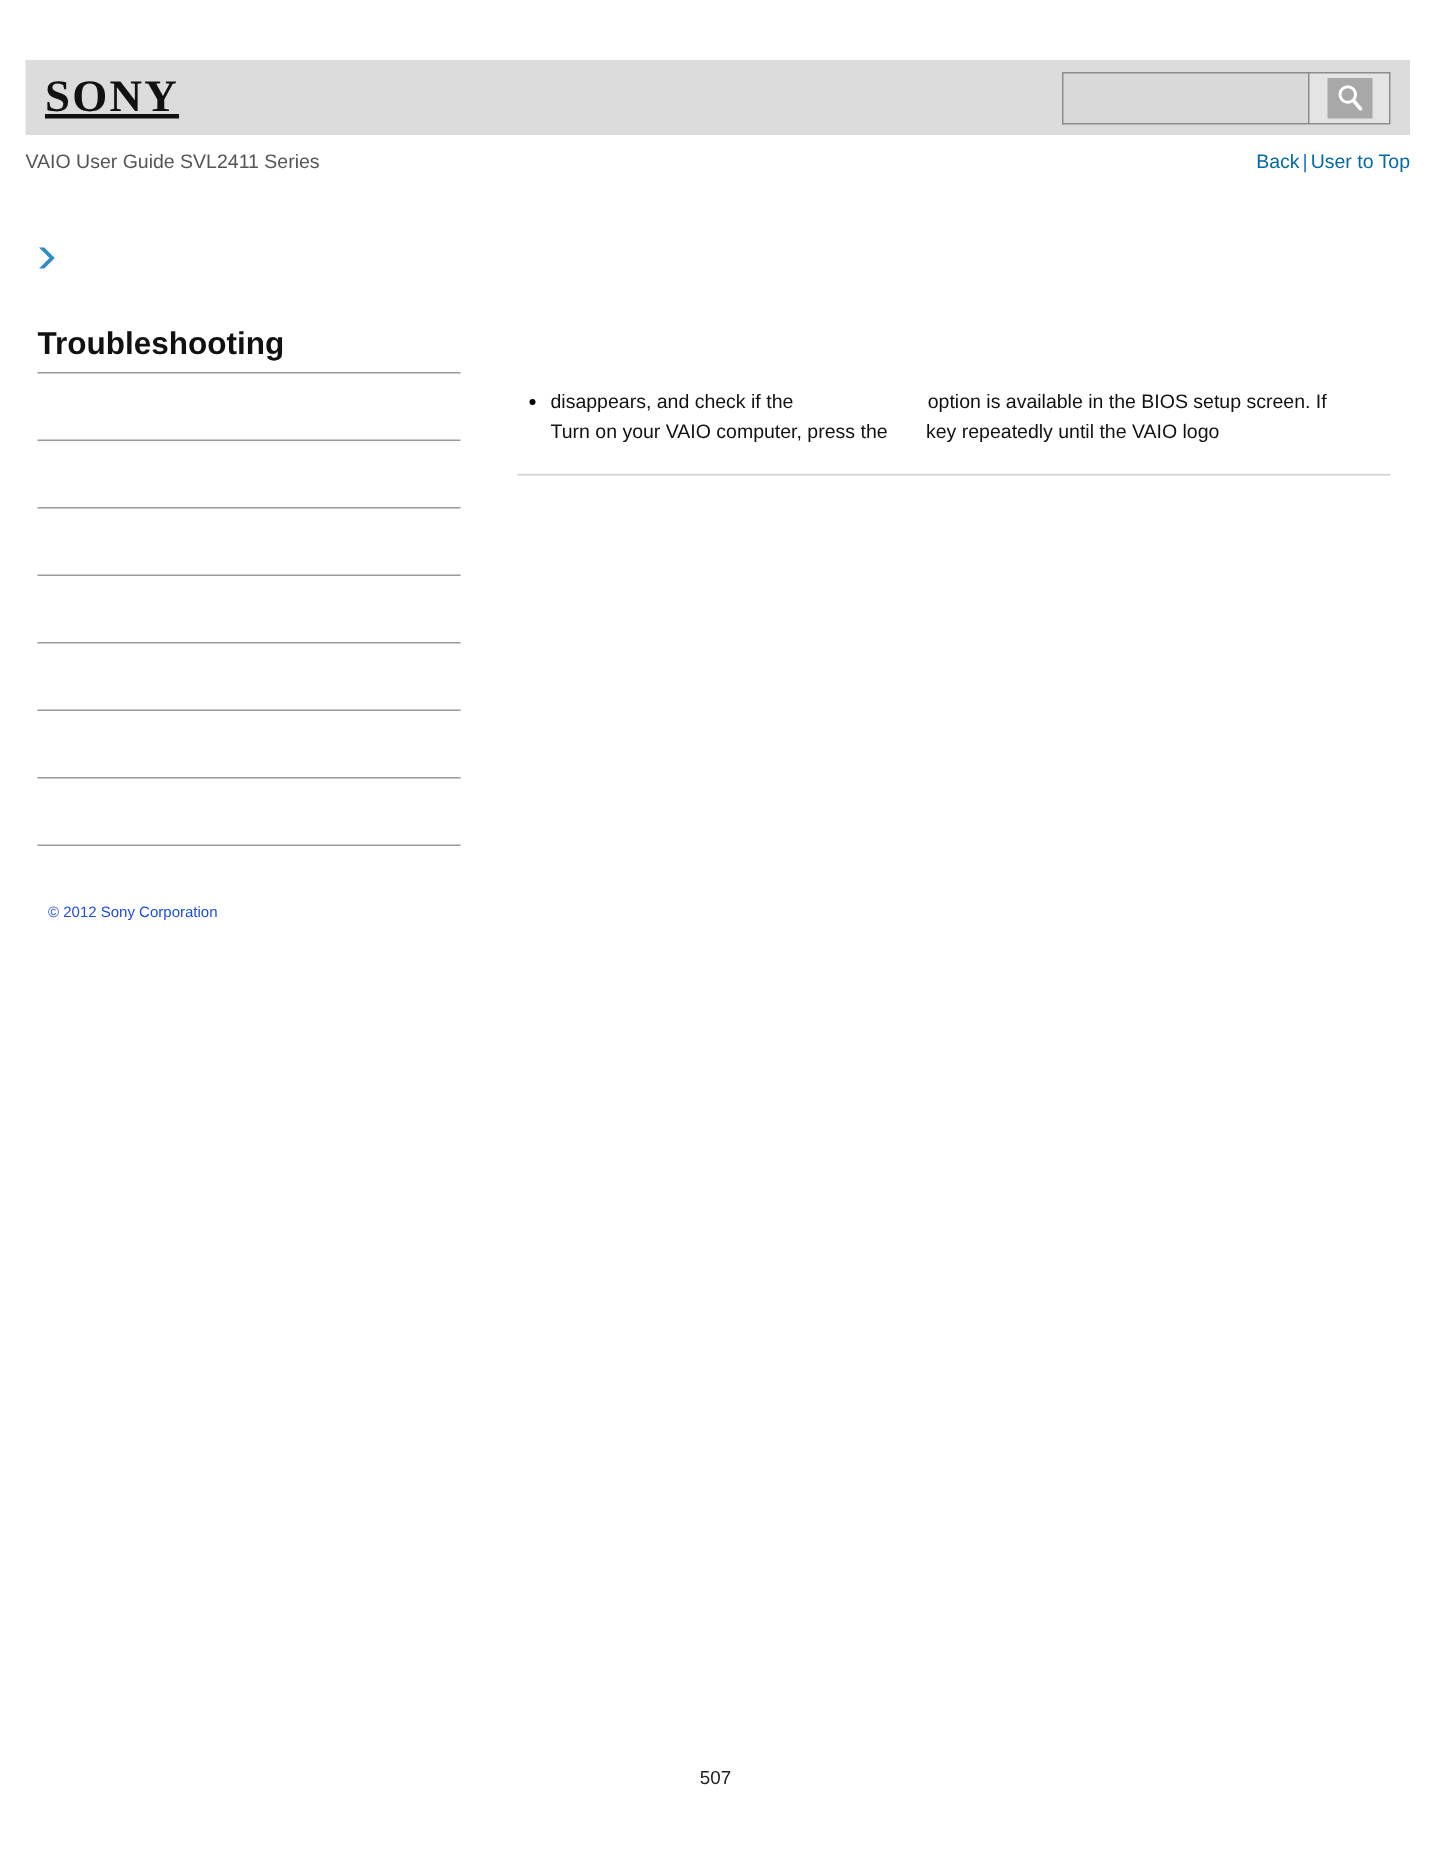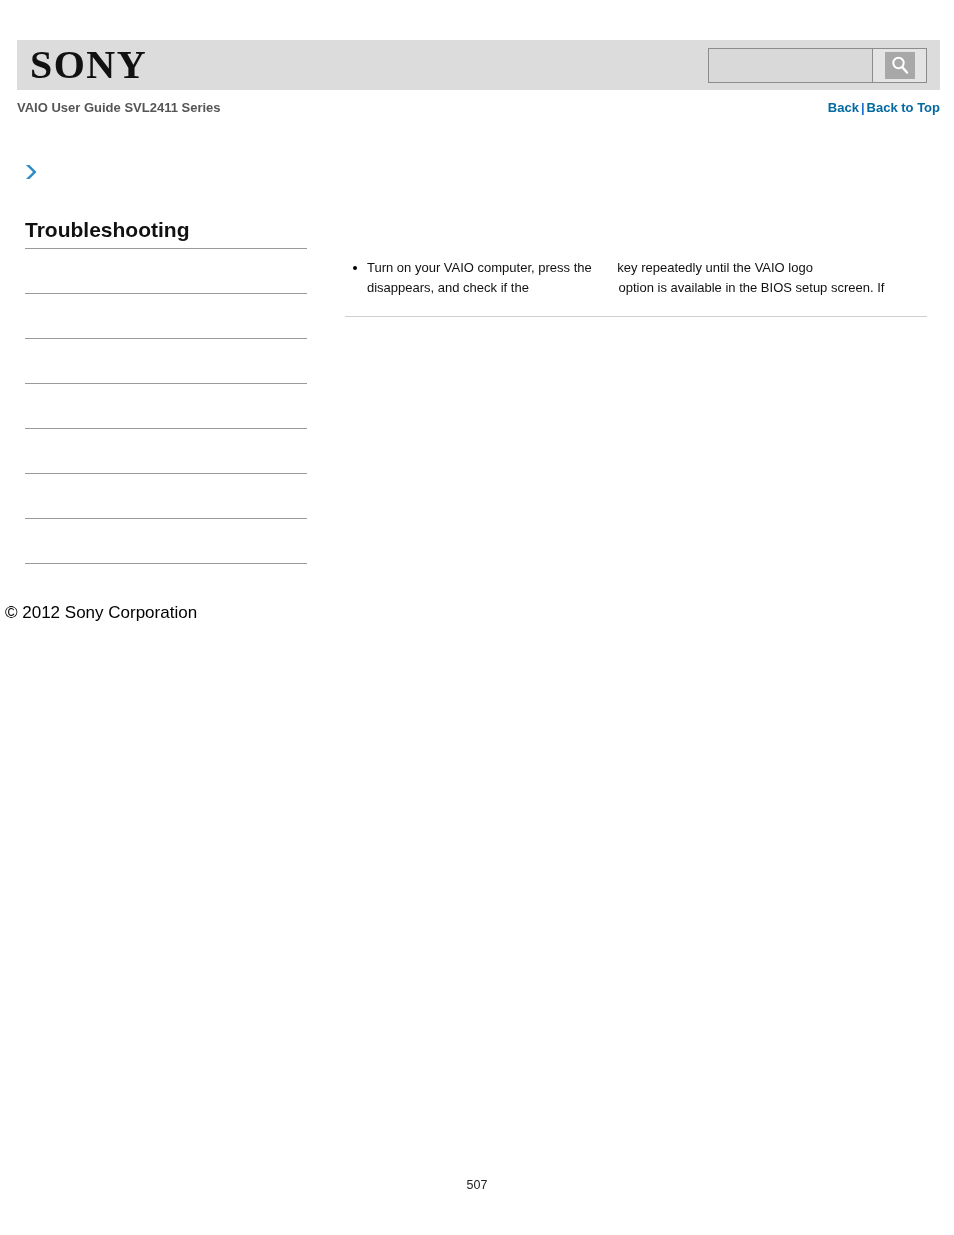--- a/index.html
+++ b/index.html
@@ -24,26 +24,27 @@
     width: 923px;
     height: 50px;
     background: #dcdcdc;
     display: flex;
     align-items: center;
     justify-content: space-between;
   }
   .sony-logo {
     font-family: "Liberation Serif", serif;
     font-weight: bold;
-    font-size: 40px;
+    font-size: 30px;
     letter-spacing: 1.5px;
     color: #111111;
     margin-left: 13px;
     line-height: 1;
     user-select: none;
+    text-decoration: underline;
   }
   .search-group {
     display: flex;
     align-items: stretch;
     margin-right: 13px;
     height: 35px;
   }
   .search-input {
     width: 164px;
     height: 100%;
@@ -78,21 +79,20 @@
     justify-content: center;
   }
 
   
   .sub-header {
     position: absolute;
     left: 17px;
     top: 100px;
     width: 923px;
     height: 22px;
-    font-weight: bold;
   }
   .guide-title {
     position: absolute;
     left: 0;
     top: 0;
     font-size: 13px;
     color: #555555;
     white-space: nowrap;
   }
   .nav-links {
@@ -144,24 +144,24 @@
   }
   .sidebar-slot {
     height: 45px;
     border-bottom: 1px solid #9a9a9a;
     box-sizing: border-box;
   }
 
   
   .copyright {
     position: absolute;
-    left: 5px;
+    left: 32px;
     top: 603px;
-    font-size: 17px;
-    color: #000000;
+    font-size: 10px;
+    color: #1d4ed8;
     white-space: nowrap;
   }
 
   
   .main {
     position: absolute;
     left: 345px;
     top: 258px;
     width: 582px;
   }
@@ -227,21 +227,21 @@
           <line x1="12.4" y1="12.2" x2="17" y2="17.5" stroke="#ffffff" stroke-width="2.4" stroke-linecap="round"></line>
         </svg>
       </span>
     </button>
   </div>
 </div>
 
 <div class="sub-header">
   <div class="guide-title">VAIO User Guide SVL2411 Series</div>
   <div class="nav-links">
-    <a href="#">Back</a><span class="sep">|</span><a href="#">Back to Top</a>
+    <a href="#">Back</a><span class="sep">|</span><a href="#">User to Top</a>
   </div>
 </div>
 
 <div class="breadcrumb">
   <span>
     <svg width="18" height="18" viewBox="0 0 18 18" aria-hidden="true">
       <path d="M4 2 L11 9 L4 16 L7.5 16 L14.5 9 L7.5 2 Z" fill="#2e8bc8"></path>
     </svg>
   </span>
   <span></span>
@@ -271,20 +271,20 @@
   <div class="sidebar-slot">
     <span></span>
   </div>
 </div>
 
 <div class="copyright">© 2012 Sony Corporation</div>
 
 <div class="main">
   <ul class="bullet-list">
     <li>
+      <span class="para-line"><span>disappears, and check if the </span><span class="opt-gap"></span><span>option is available in the BIOS setup screen. If </span></span>
       <span class="para-line"><span>Turn on your VAIO computer, press the </span><span class="key-gap"></span><span>key repeatedly until the VAIO logo </span></span>
-      <span class="para-line"><span>disappears, and check if the </span><span class="opt-gap"></span><span>option is available in the BIOS setup screen. If </span></span>
     </li>
   </ul>
   <div class="main-rule"></div>
 </div>
 
 <div class="page-number">507</div>
 
 </body></html>

